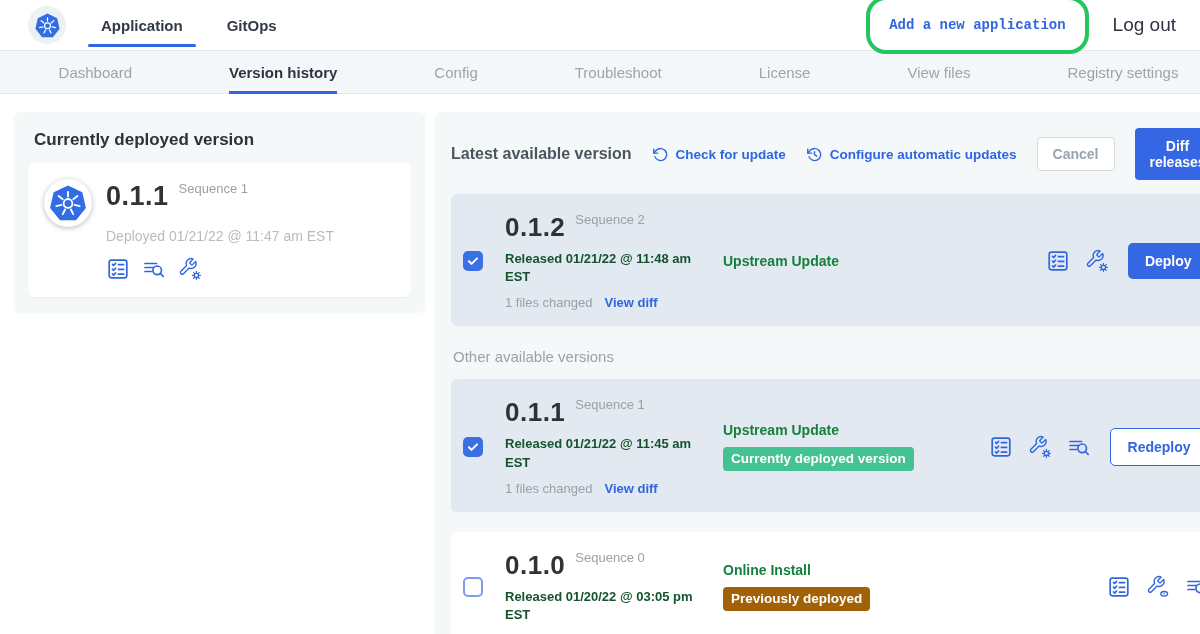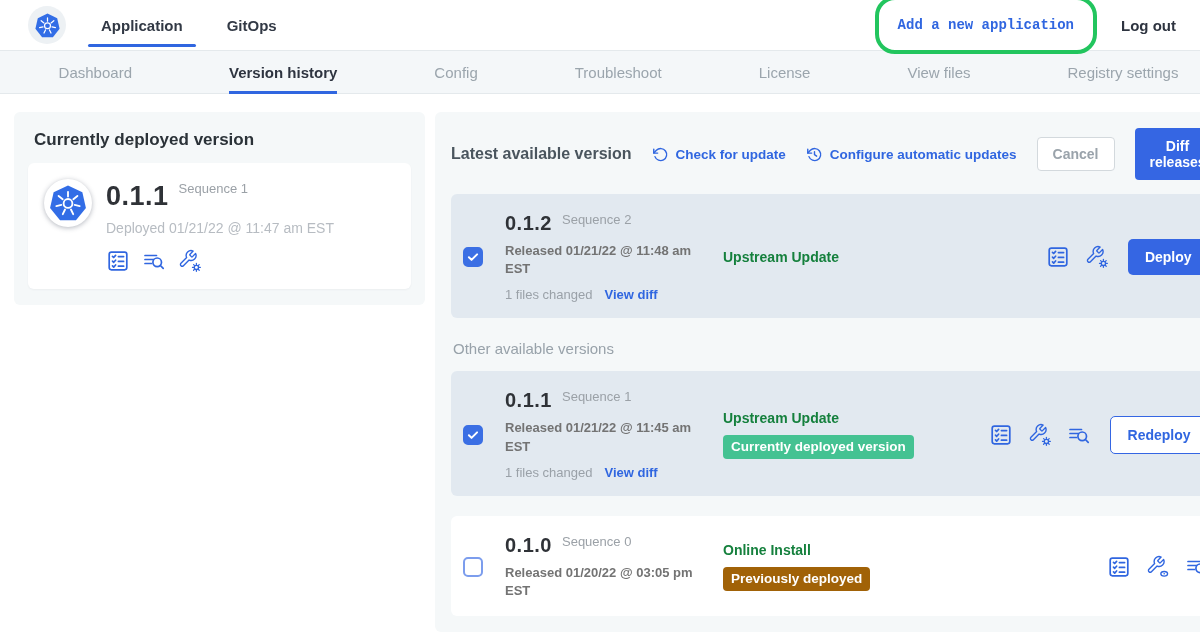--- a/index.html
+++ b/index.html
@@ -13,21 +13,21 @@
   .logo-badge svg { width:27px; height:27px; }
   .top-tabs { display:flex; height:100%; margin-left:22px; gap:18px; }
   .top-tab { position:relative; display:flex; align-items:center; padding:12px 13px;
              font-size:15px; font-weight:700; color:#323945; cursor:pointer; }
   .top-tab.active::after { content:""; position:absolute; left:0; right:0; bottom:3px;
              height:3px; border-radius:2px; background:#3066e0; }
   .topbar-right { margin-left:auto; display:flex; align-items:center; gap:24px; }
   .add-app-btn { background:#fff; border:4px solid #22c55e; color:#3066e0; font-weight:700;
              font-size:14px; padding:17px 19px; border-radius:20px; cursor:pointer;
              font-family:Liberation Mono, monospace; }
-  .logout { font-size:15px; font-weight:700; color:#2e3440; cursor:pointer; }
+  .logout { font-size:19px; font-weight:400; color:#2e3440; cursor:pointer; }
 
   
   .subnav { height:44px; background:#f4f7f9; border-top:1px solid #e4e9ec; border-bottom:1px solid #e4e9ec;
             display:flex; justify-content:center; align-items:stretch; gap:60px; }
   .subnav-item { position:relative; display:flex; align-items:center; font-size:15px;
             font-weight:500; color:#9ba5ad; cursor:pointer;margin-left:37px; }
   .subnav-item.active { color:#2e3440; font-weight:600; }
   .subnav-item.active::after { content:""; position:absolute; left:0; right:0; bottom:-1px;
             height:3px; background:#3066e0; }
 
@@ -40,21 +40,21 @@
   .deployed-card { background:#fff; border-radius:6px; padding:16px; display:flex; gap:14px;
                    box-shadow:0 1px 2px rgba(50,60,70,0.05); }
   .k8s-circle { width:48px; height:48px; border-radius:50%; background:#fff; flex:0 0 auto;
                 display:flex; align-items:center; justify-content:center;
                 box-shadow:0 1px 5px rgba(40,50,70,0.35); }
   .k8s-circle svg { width:40px; height:40px; }
   .dc-body { padding-top:2px; }
   .version-line { display:flex; align-items:flex-start; gap:10px; }
   .version-number { font-size:27px; font-weight:800; color:#2f3237; letter-spacing:0.5px; }
   .version-sequence { font-size:13px; font-weight:500; color:#9ba1a7; }
-  .deployed-at { margin-top:8px; font-size:14px; font-weight:500; color:#b7bcc2; }
+  .deployed-at { margin-top:16px; font-size:14px; font-weight:500; color:#b7bcc2; }
   .card-icons { margin-top:13px; display:flex; gap:12px; align-items:center; color:#3066e0; }
   .card-icons .icon-svg { width:22px; height:22px; }
 
   .available-panel { flex:1 1 auto; padding:16px; }
   .available-header { display:flex; align-items:center; gap:20px; margin-bottom:14px; }
   .available-title { font-size:16px; font-weight:600; color:#4a555e; white-space:nowrap; }
   .link-action { display:flex; align-items:center; gap:7px; color:#3066e0; font-size:13.5px;
                  font-weight:600; cursor:pointer; white-space:nowrap; }
   .link-action .icon-svg { width:17px; height:17px; }
   .cancel-btn { margin-left:auto; background:#fff; border:1px solid #d3d9dd; color:#9aa3ab;
@@ -67,22 +67,22 @@
                  align-items:center; border-radius:6px; padding:18px 12px 16px 12px;
                  background:#fff; }
   .version-row.selected { background:#e2e9f0; }
   .checkbox { width:20px; height:20px; border-radius:5px; background:#fff;
               border:2px solid #7c9ded; display:flex; align-items:center; justify-content:center;
               cursor:pointer; }
   .checkbox.checked { background:#3b6fe4; border-color:#3b6fe4; }
   .checkbox svg { display:none; width:14px; height:14px; stroke:#fff; stroke-width:3.4;
                   fill:none; stroke-linecap:round; stroke-linejoin:round; }
   .checkbox.checked svg { display:block; }
-  .row-version .version-number { font-size:20px; }
-  .version-released { margin-top:7px; font-size:13px; font-weight:700; color:#737373;
+  .row-version .version-number { font-size:26px; }
+  .version-released { margin-top:7px; font-size:13px; font-weight:700; color:#14532d;
                       max-width:200px; line-height:1.4; }
   .version-files { margin-top:9px; font-size:13px; display:flex; gap:12px; align-items:flex-start; }
   .files-changed { color:#9aa1a8; font-weight:500; }
   .view-diff { color:#3066e0; font-weight:700; cursor:pointer; text-decoration:none; }
   .source-label { font-size:14px; font-weight:600; color:#15803d; }
   .status-badge { display:inline-block; margin-top:9px; padding:4px 8px 5px; border-radius:4px;
                   color:#fff; font-size:13.5px; font-weight:700; }
   .badge-green { background:#44c292; }
   .badge-gray  { background:#a16207; }
   .row-actions { display:flex; align-items:center; gap:15px; justify-self:end; color:#3066e0; }

